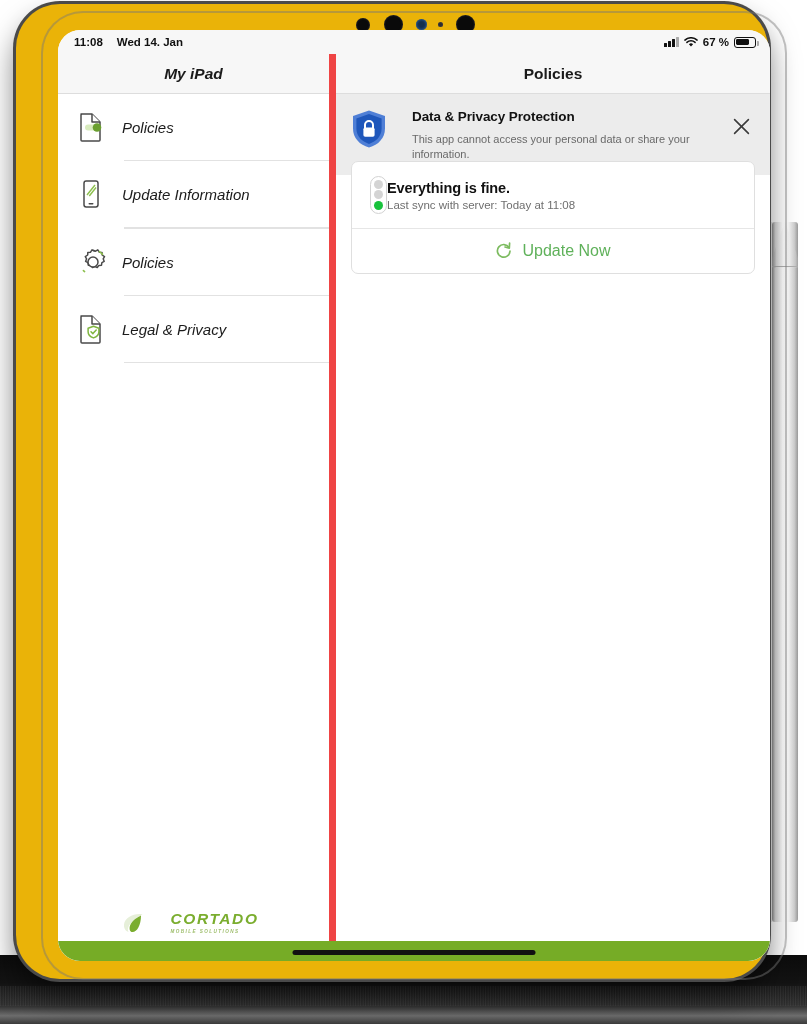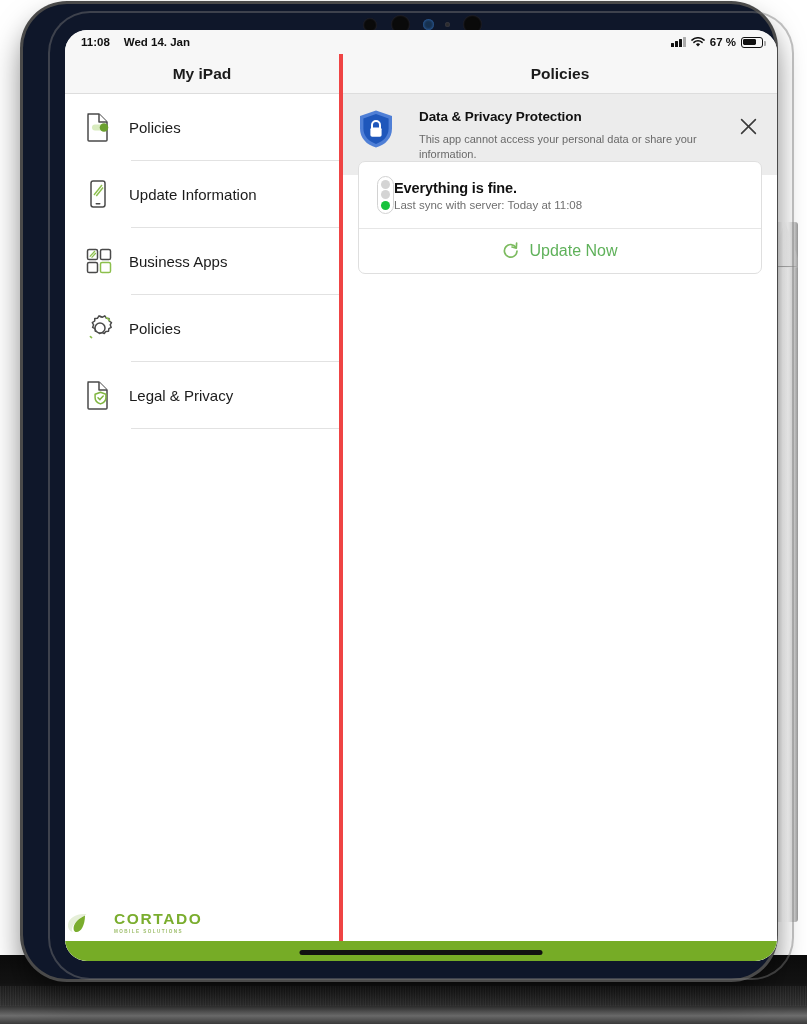--- a/index.html
+++ b/index.html
@@ -19,22 +19,22 @@
   .pencil-shadow{position:absolute;left:766px;top:222px;width:8px;height:700px;
     background:linear-gradient(90deg,rgba(0,0,0,0.30),rgba(0,0,0,0));}
 
   
   .desk{position:absolute;left:0;top:955px;width:807px;height:69px;
     background:linear-gradient(180deg,#0c0c0c 0%,#131313 40%,#2a2a2a 72%,#6d6d6d 88%,#3a3a3a 100%);}
   .desk-fuzz{position:absolute;left:0;top:986px;width:807px;height:20px;
     background:repeating-linear-gradient(90deg,rgba(255,255,255,0.10) 0px,rgba(255,255,255,0.0) 2px,rgba(255,255,255,0.08) 3px,rgba(255,255,255,0) 5px);}
 
   
-  .ipad{position:absolute;left:23px;top:4px;width:752px;height:975px;
-    background:#0f172a;border-radius:44px;
+  .ipad{position:absolute;left:16px;top:4px;width:752px;height:975px;
+    background:#eab308;border-radius:44px;
     box-shadow:0 0 0 3px #4a4a4a, 0 16px 30px rgba(0,0,0,0.55);}
   .ipad-inner-edge{position:absolute;left:25px;top:7px;width:746px;height:969px;border-radius:42px;
     box-shadow:inset 0 0 0 2px rgba(120,120,120,0.45);pointer-events:none;}
 
   
   .cams{position:absolute;left:330px;top:8px;width:140px;height:24px;}
   .cam{position:absolute;top:6px;border-radius:50%;background:#0a0a0a;
     box-shadow:inset 0 0 2px rgba(90,90,120,0.6);}
   .cam.c1{left:10px;width:14px;height:14px;}
   .cam.c2{left:38px;width:19px;height:19px;top:3px;}
@@ -59,38 +59,38 @@
   .bars i:nth-child(2){height:6px;}
   .bars i:nth-child(3){height:8px;}
   .bars i:nth-child(4){height:10px;background:#aaa;}
   .batt{position:relative;width:22px;height:11px;border:1.3px solid #111;border-radius:3px;box-sizing:border-box;}
   .batt::after{content:"";position:absolute;right:-3.5px;top:3px;width:2px;height:5px;background:#aaa;border-radius:0 1px 1px 0;}
   .batt i{position:absolute;left:1.4px;top:1.4px;bottom:1.4px;width:65%;background:#111;border-radius:1.4px;display:block;}
 
   
   .split{position:absolute;left:0;top:24px;width:712px;height:907px;display:flex;}
   .sidebar{width:278px;height:907px;background:#ffffff;position:relative;
-    border-right:4px solid #ef4444;box-sizing:border-box;}
+    border-right:7px solid #ef4444;box-sizing:border-box;font-style:italic;}
   .detail{flex:1;height:907px;background:#ffffff;position:relative;}
 
   .nav-title{height:39px;display:flex;align-items:center;justify-content:center;
     font-size:15.5px;font-weight:700;color:#1b1b1b;background:#f7f7f7;}
   .nav-title.detail-title{background:#f7f7f7;}
   .nav-hairline{height:1px;background:#dddddd;}
 
   
   .nav-list{padding-top:0;}
   .nav-row{height:66px;display:flex;align-items:center;padding-left:20px;box-sizing:border-box;cursor:default;}
   .nav-icon{width:44px;display:flex;align-items:center;justify-content:flex-start;}
   .nav-label{font-size:15px;color:#1b1b1b;}
   .nav-div{height:1px;background:#e2e2e2;margin-left:66px;}
 
   
   .logo-wrap{position:absolute;left:0;bottom:26px;width:264px;display:flex;
-    align-items:center;justify-content:flex-start;gap:25px;}
+    align-items:center;justify-content:center;gap:25px;}
   .logo-text{display:flex;flex-direction:column;line-height:1;}
   .logo-main{font-size:15.5px;font-weight:700;letter-spacing:1.6px;color:#7aad2e;}
   .logo-sub{font-size:4.6px;font-weight:700;letter-spacing:1.45px;color:#9dbd6a;margin-top:3px;}
 
   
   .banner{background:#ececec;display:flex;align-items:flex-start;gap:24px;
     padding:14px 14px 14px 14px;box-sizing:border-box;min-height:72px;}
   .banner-txt{flex:1;padding-top:1px;}
   .banner-title{font-size:13.5px;font-weight:700;color:#111;letter-spacing:-0.1px;}
   .banner-body{font-size:11px;color:#6a6a6a;line-height:1.33;margin-top:8px;max-width:318px;}
@@ -201,33 +201,20 @@
                   <rect x="6" y="2" width="14" height="26" rx="2.2" fill="#fff" stroke="#4a4a4a" stroke-width="1.5"></rect>
                   <rect x="10.5" y="24" width="5" height="1.6" rx="0.8" fill="#4a4a4a"></rect>
                   <path d="M9 16 L17 6" stroke="#8cbf4d" stroke-width="1.4"></path>
                   <path d="M11.3 17 L18 8.5" stroke="#8cbf4d" stroke-width="1.4"></path>
                 </svg>
               </span>
               <span class="nav-label">Update Information</span>
             </div>
             <div class="nav-div"></div>
 
-            <div class="nav-row">
-              <span class="nav-icon">
-                <svg width="28" height="28" viewBox="0 0 28 28">
-                  <rect x="2.5" y="2.5" width="10" height="10" rx="1.6" fill="#fff" stroke="#4a4a4a" stroke-width="1.5"></rect>
-                  <rect x="15.5" y="2.5" width="10" height="10" rx="1.6" fill="#fff" stroke="#4a4a4a" stroke-width="1.5"></rect>
-                  <rect x="2.5" y="15.5" width="10" height="10" rx="1.6" fill="#fff" stroke="#4a4a4a" stroke-width="1.5"></rect>
-                  <rect x="15.5" y="15.5" width="10" height="10" rx="1.6" fill="#fff" stroke="#8cbf4d" stroke-width="1.5"></rect>
-                  <path d="M4.8 9.6 L10 4" stroke="#8cbf4d" stroke-width="1.3"></path>
-                  <path d="M6.6 10.6 L10.8 6" stroke="#8cbf4d" stroke-width="1.3"></path>
-                </svg>
-              </span>
-              <span class="nav-label">Business Apps</span>
-            </div>
             <div class="nav-div"></div>
 
             <div class="nav-row">
               <span class="nav-icon">
                 <svg width="30" height="30" viewBox="0 0 30 30">
                   <path d="M15 3.2 l2.6 1.0 2.2 -1.3 1.6 2.4 2.6 0.1 0.1 2.6 2.4 1.6 -1.3 2.2 1.0 2.6 -2.3 1.2 -0.4 2.6 -2.6 0.2 -1.6 2.1 -2.4 -1.0 -2.4 1.0 -1.6 -2.1 -2.6 -0.2 -0.4 -2.6 -2.3 -1.2 1.0 -2.6 -1.3 -2.2 2.4 -1.6 0.1 -2.6 2.6 -0.1 1.6 -2.4 2.2 1.3 z" fill="#fff" stroke="#4a4a4a" stroke-width="1.5" stroke-linejoin="round"></path>
                   <circle cx="15" cy="15" r="5" fill="#fff" stroke="#4a4a4a" stroke-width="1.5"></circle>
                   <path d="M21.4 4.6 l1.4 1.0" stroke="#8cbf4d" stroke-width="1.6" stroke-linecap="round"></path>
                   <path d="M23.6 6.4 l1.0 0.9" stroke="#8cbf4d" stroke-width="1.6" stroke-linecap="round"></path>
                   <path d="M5.4 23.6 l1.2 1.0" stroke="#8cbf4d" stroke-width="1.6" stroke-linecap="round"></path>

